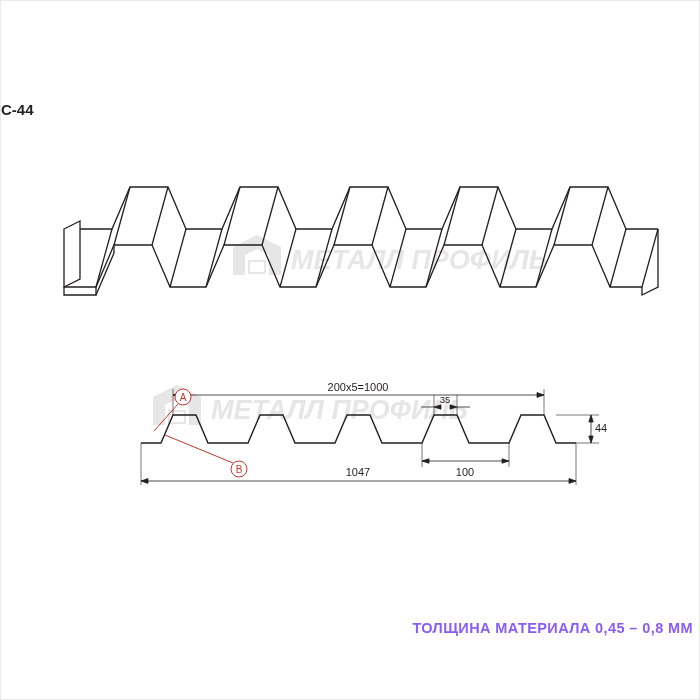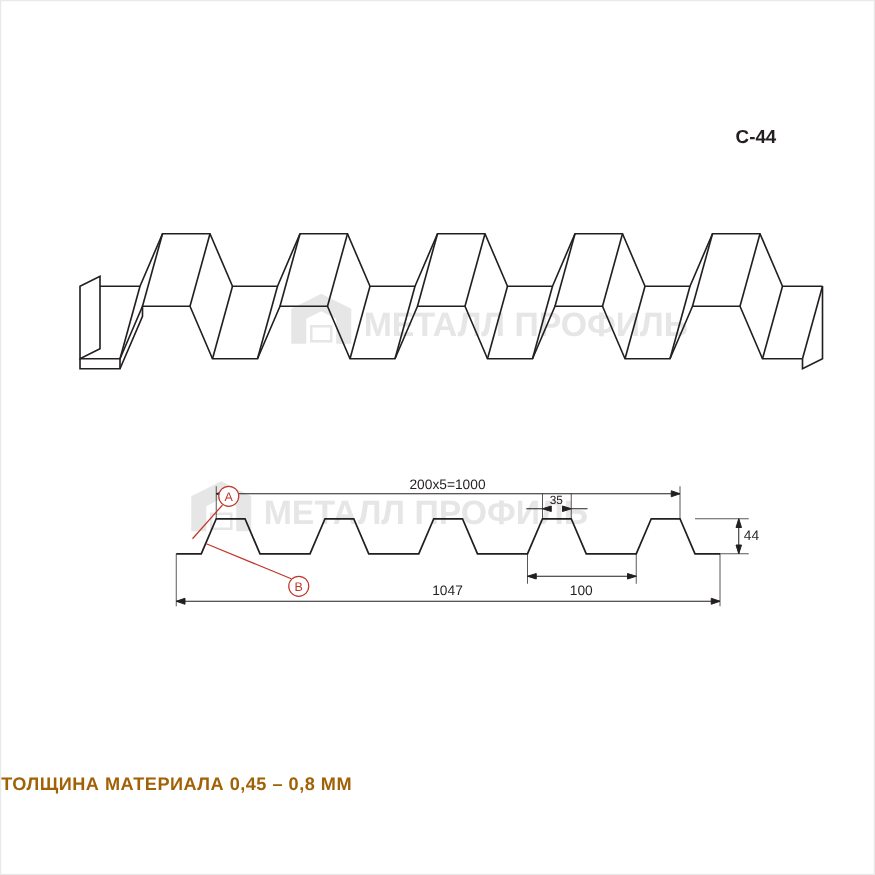--- a/index.html
+++ b/index.html
@@ -30,54 +30,55 @@
     font-size: 31px;
     font-weight: bold;
     letter-spacing: 0.5px;
     color: #231f20;
   }
   .subtitle {
     position: absolute;
     top: 100px;
     left: 0;
     width: 620px;
-    text-align: right;
+    text-align: left;
     font-size: 15px;
     font-weight: bold;
     color: #231f20;
   }
   .footer-note {
     position: absolute;
     top: 619px;
     left: 0;
     width: 692px;
-    text-align: left;
+    text-align: right;
     font-size: 14.5px;
     font-weight: bold;
     letter-spacing: 0.4px;
-    color: #a16207;
+    color: #8b5cf6;
   }
   .iso-view {
     position: absolute;
     top: 170px;
     left: 55px;
     width: 600px;
     height: 150px;
   }
   .section-view {
     position: absolute;
     top: 380px;
     left: 120px;
     width: 480px;
     height: 130px;
   }
   .watermark {
     position: absolute;
     pointer-events: none;
     opacity: 1;
+    font-style: italic;
   }
   .wm1 { top: 212px; left: 228px; }
   .wm2 { top: 362px; left: 148px; }
   svg { display: block; overflow: visible; }
   .dim-text {
     font-family: "Liberation Sans", sans-serif;
     font-size: 11px;
     fill: #231f20;
   }
   .dim-text-sm {

